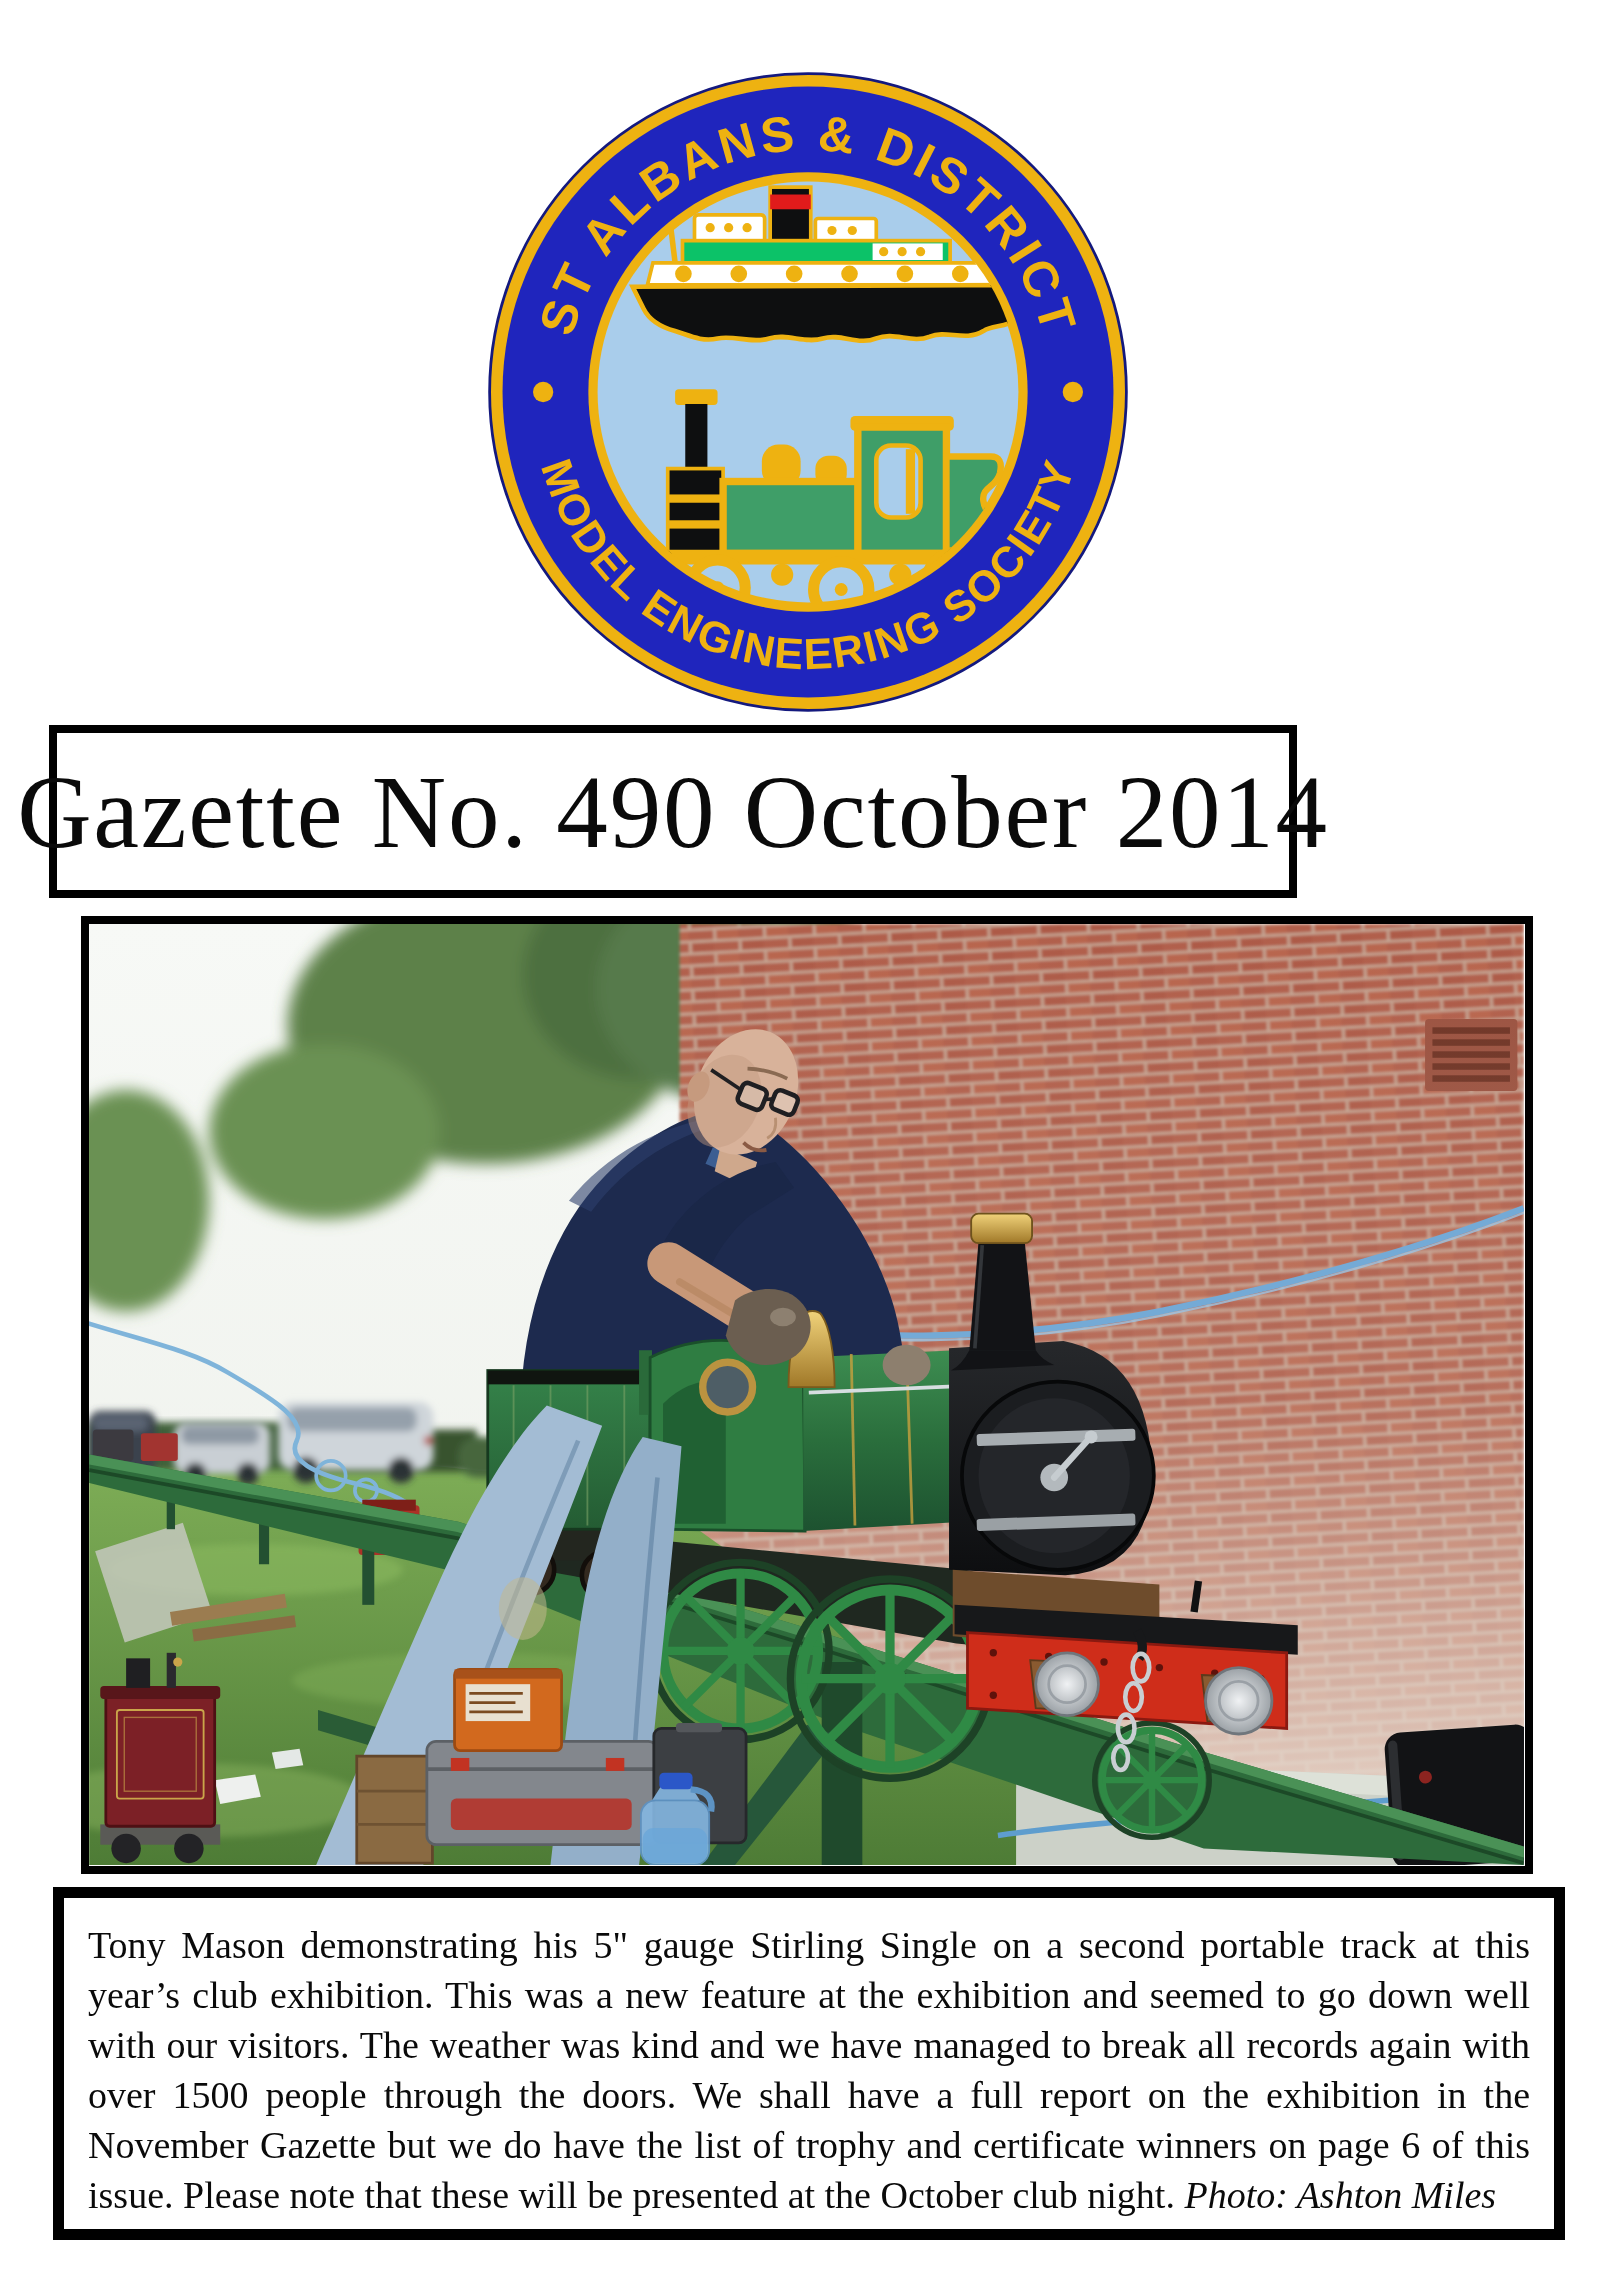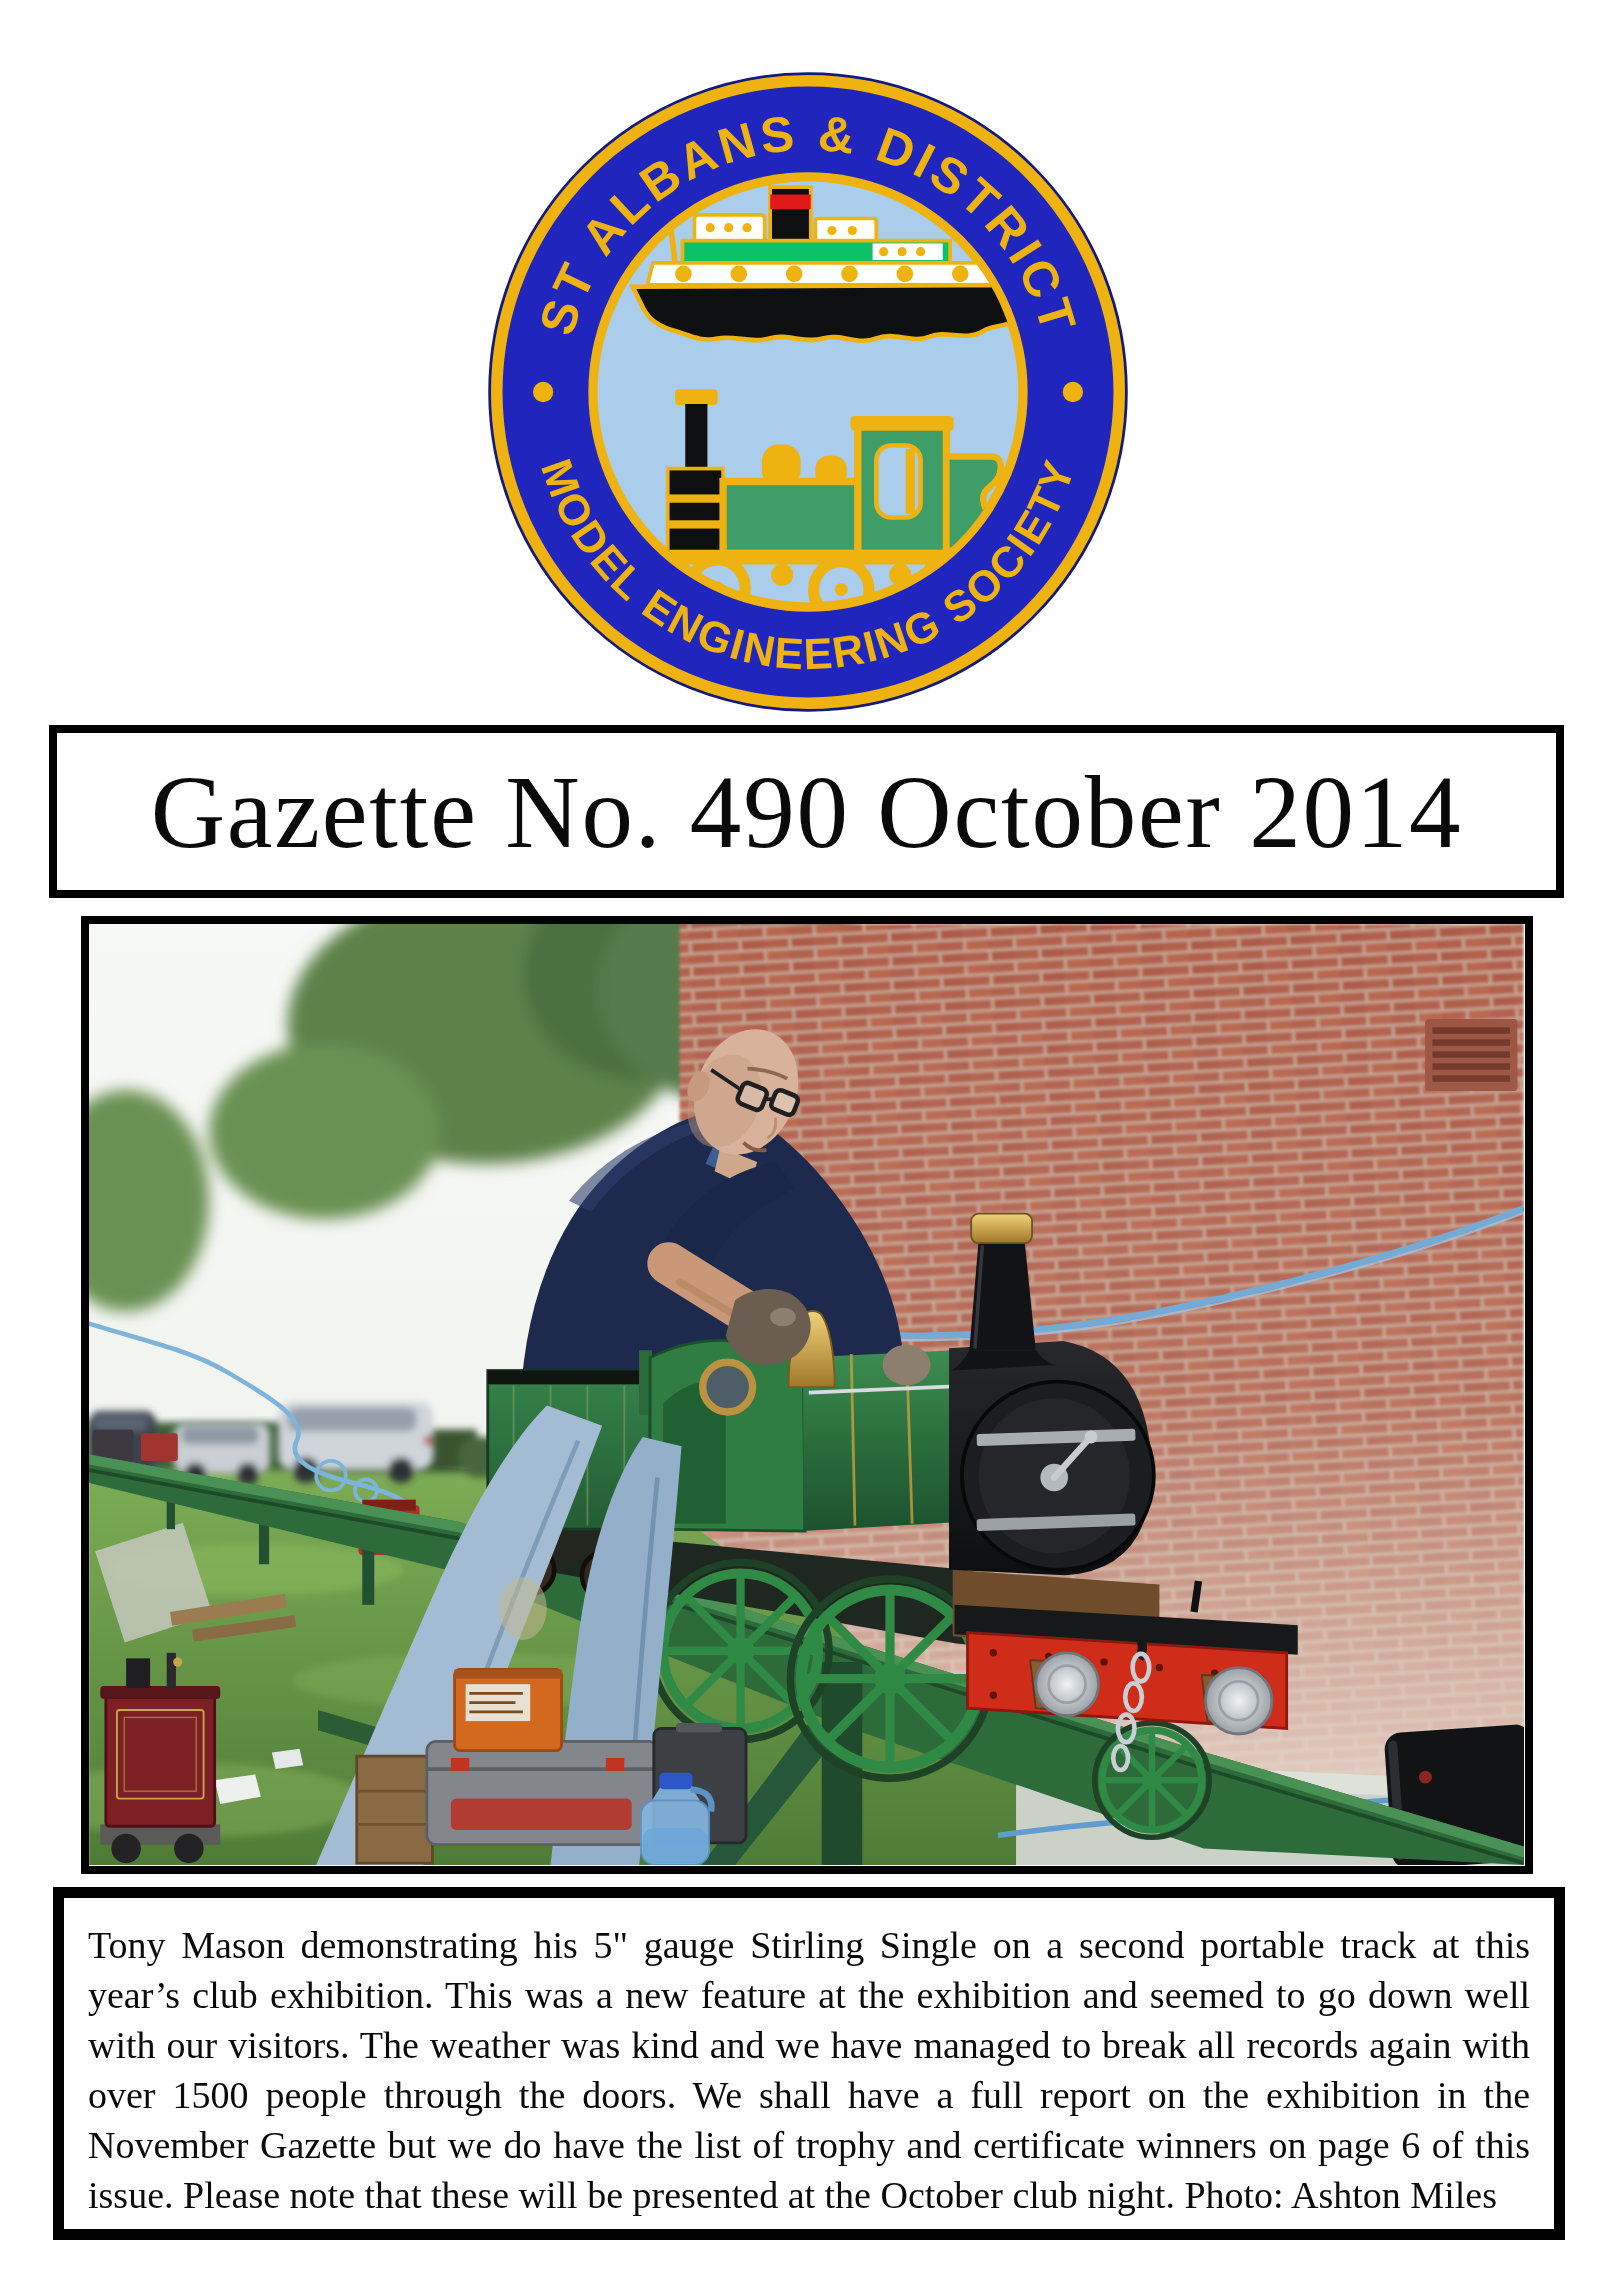--- a/index.html
+++ b/index.html
@@ -1,26 +1,26 @@
 <!DOCTYPE html>
 <html style="font-size:14.8px"><head>
 <meta charset="utf-8">
 <style>
   html,body{margin:0;padding:0;background:#ffffff;}
   body{width:1614px;height:2290px;position:relative;font-family:"Liberation Serif",serif;}
   .abs{position:absolute;box-sizing:border-box;}
   #logo{left:485px;top:69px;width:646px;height:646px;}
-  #title-box{left:49px;top:725px;width:1515px;height:173px;border:8.3px solid #000;
+  #title-box{left:49px;top:725px;width:1248px;height:173px;border:8.3px solid #000;
              display:flex;align-items:center;justify-content:center;}
   #title-box .t{font-size:103px;letter-spacing:1.8px;color:#0a0a0a;white-space:nowrap;}
   #photo-frame{left:81px;top:916px;width:1452px;height:958px;border:8.3px solid #000;overflow:hidden;}
   #caption-box{left:53px;top:1887px;width:1512px;height:353px;border:11px solid #000;
                padding:22px 24px 0 24px;}
   #caption-box .c{font-size:38px;line-height:50px;text-align:justify;color:#0a0a0a;}
-  #caption-box .credit{}
+  #caption-box .credit{font-style:italic;}
   svg{display:block;}
 </style>
 </head>
 <body>
 
 <div id="logo" class="abs">
 <svg width="646" height="646" viewBox="0 0 700 700">
   <defs>
     <clipPath id="centerClip">
           <circle cx="350" cy="350" r="229"></circle>

